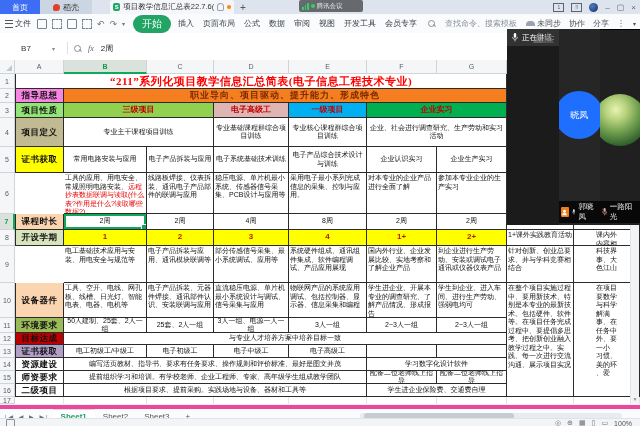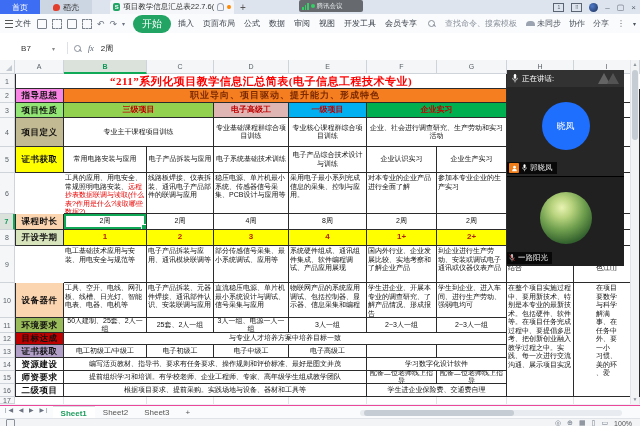--- a/index.html
+++ b/index.html
@@ -74,32 +74,32 @@
   .f-pink{background:#f884e4;} .f-orange{background:#f57e20;color:#7d2a00;font-family:"Liberation Serif",serif;font-weight:bold;font-size:9px;letter-spacing:1px;}
   .f-grnA{background:#93e575;} .f-grn{background:#92d050;} .f-rose{background:#e0b6b4;} .f-blue{background:#00b0f0;} .f-grn2{background:#00b050;}
   .f-tan{background:#c2ba92;} .f-yel{background:#ffff00;} .f-peri{background:#b5c9e4;} .f-peach{background:#fbd4b0;}
   .f-ygr{background:#d8e4bc;} .f-teal{background:#2f869b;} .f-olive{background:#9abb59;} .f-red{background:#c00000;} .f-lav{background:#b19fc7;}
   .hdr3{color:#c00000;font-family:"Liberation Serif",serif;font-weight:bold;font-size:8px;}
   .semval{color:#b22000;font-weight:bold;font-size:8px;}
   
   .vscroll{position:absolute;right:1px;top:60px;width:8px;height:344px;background:#f1f3f5;border-left:1px solid #e0e3e8;z-index:2;}
   .vthumb{position:absolute;left:1px;top:10px;width:6px;height:70px;background:#c6ccd3;border-radius:3px;}
   .varr{position:absolute;left:1px;width:6px;font-size:5px;color:#8a919b;text-align:center;}
-  .sheetbar{position:absolute;left:0;top:405px;width:640px;height:14px;background:#fafbfc;border-top:1px solid #ec4899;display:flex;align-items:flex-start;font-size:8px;z-index:3;}
+  .sheetbar{position:absolute;left:0;top:405px;width:640px;height:14px;background:#fafbfc;border-top:4px solid #ec4899;display:flex;align-items:center;font-size:8px;z-index:3;}
   .snav{color:#6b7480;font-size:6px;margin:0 3px 0 5px;letter-spacing:2px;white-space:nowrap;}
   .stab{padding:0 8px;height:13px;display:flex;align-items:center;color:#555;}
   .stab.active{background:#fff;color:#1d9e5f;font-weight:bold;border-top:1px solid #d8dce1;}
   .hscroll{position:absolute;left:360px;top:4px;width:262px;height:6px;background:#e8ebef;border-radius:3px;}
   .hthumb{position:absolute;left:4px;top:0;width:150px;height:6px;background:#c6ccd3;border-radius:3px;}
   .statusbar{position:absolute;left:0;top:418px;width:640px;height:8px;background:#f2f4f6;border-top:1px solid #e0e3e8;display:flex;align-items:center;font-size:7px;color:#555;z-index:3;}
   .sticon{width:7px;height:7px;border:1px solid #8a919b;border-radius:1px;margin-left:6px;}
   .stright{position:absolute;right:8px;display:flex;align-items:center;gap:6px;}
   .viewglyph{font-size:7px;color:#6b7480;}
   
-  .meet{position:absolute;left:507px;top:29px;width:117px;height:196px;background:#1b1b1b;z-index:50;display:flex;flex-direction:column;margin-top:41px;}
+  .meet{position:absolute;left:507px;top:29px;width:133px;height:196px;background:#1b1b1b;z-index:50;display:flex;flex-direction:row;}
   .meet-hdr{height:17px;background:#323232;display:flex;align-items:center;gap:4px;padding:0 5px;color:#fff;font-size:7.5px;position:relative;}
   .meet-logo{position:absolute;right:4px;top:3px;width:22px;height:11px;opacity:.55;}
   .meet-logo i{position:absolute;top:0;width:0;height:0;border-left:6px solid transparent;border-right:6px solid transparent;border-bottom:11px solid #8d8d8d;}
   .meet-logo i:nth-child(1){left:0;} .meet-logo i:nth-child(2){left:9px;border-bottom-color:#6f6f6f;}
   .tile{position:relative;flex:1;background:#262626;overflow:hidden;}
   .tile.t2{background:#202020;border-top:1px solid #000;}
   .ava-blue{position:absolute;left:50%;top:44%;transform:translate(-50%,-50%);width:48px;height:48px;border-radius:50%;background:#1f6fff;color:#fff;font-size:9px;display:flex;align-items:center;justify-content:center;}
   .ava-photo{position:absolute;left:50%;top:46%;transform:translate(-50%,-50%);width:52px;height:52px;border-radius:50%;
              background:radial-gradient(circle at 42% 30%,#e8f3b2 0%,#b8d37e 22%,#6f9f4e 48%,#35632f 75%,#1e3c22 100%);}
   .nametag{position:absolute;left:0;bottom:2px;display:flex;align-items:center;gap:3px;background:rgba(0,0,0,.75);padding:1px 4px 1px 2px;color:#eee;font-size:7.5px;}

